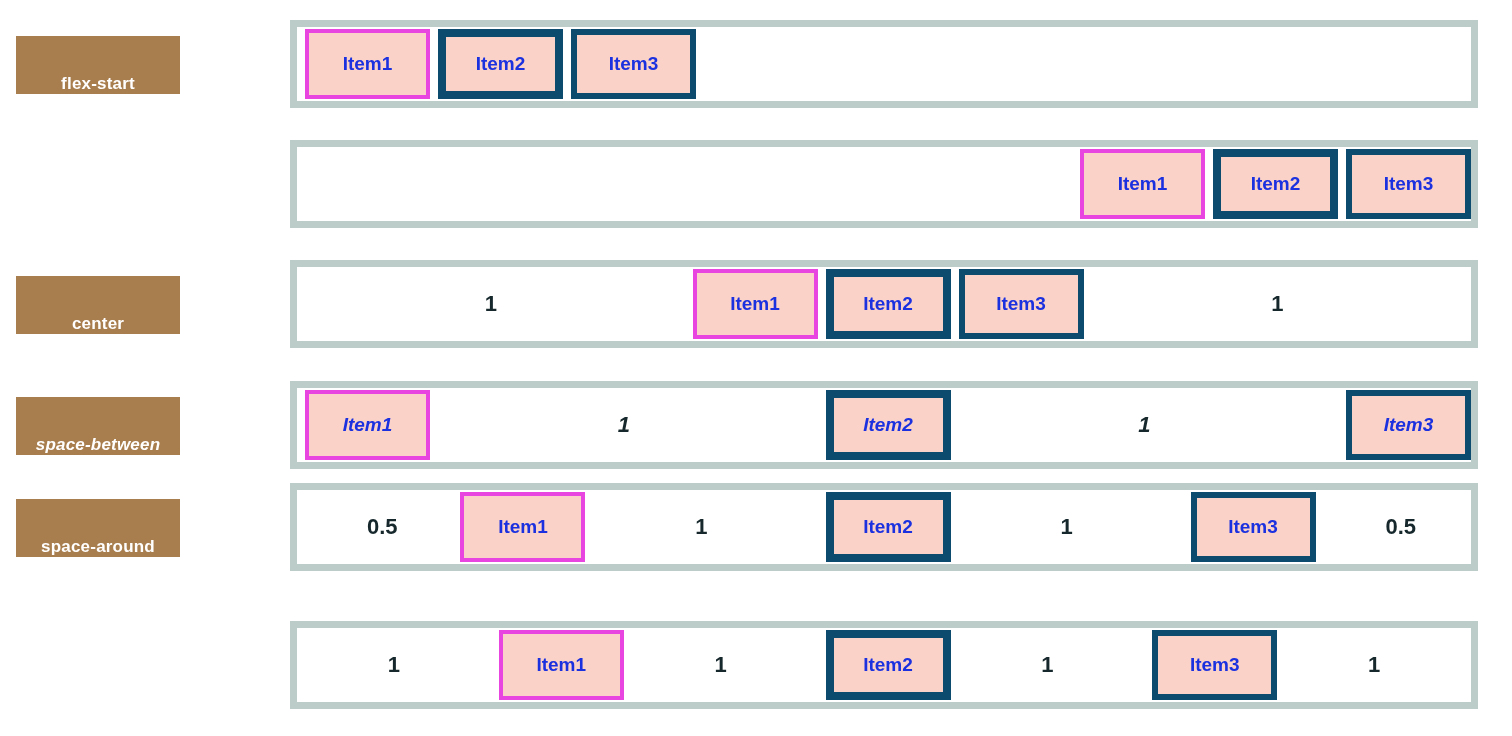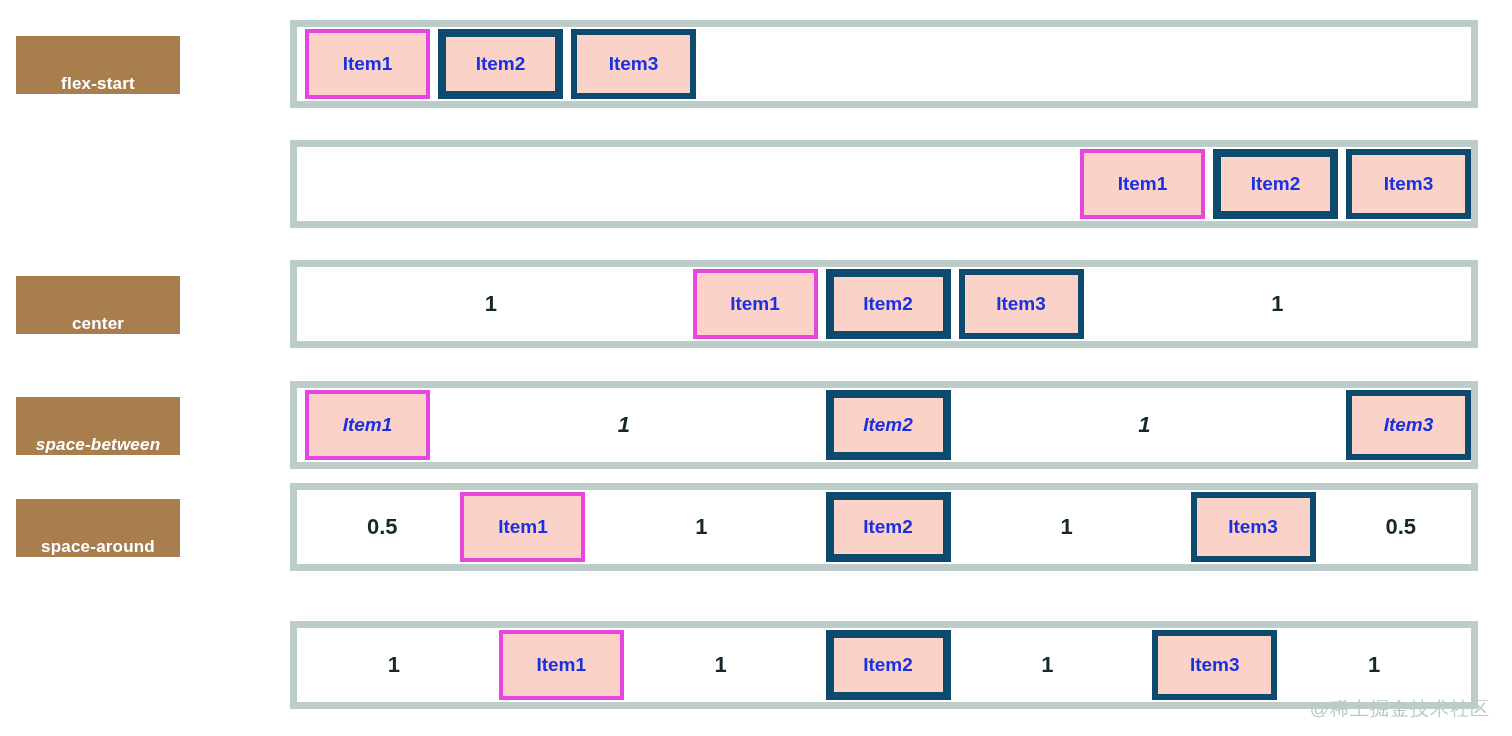--- a/index.html
+++ b/index.html
@@ -210,15 +210,14 @@
         <span>Item2</span>
       </div>
       <div class="spacer">1</div>
       <div class="item i3">
         <span>Item3</span>
       </div>
       <div class="spacer">1</div>
     </div>
   </div>
 
-  <div class="watermark">@稀土掘金技术社区</div>
 
 </div>
 
 </body></html>

